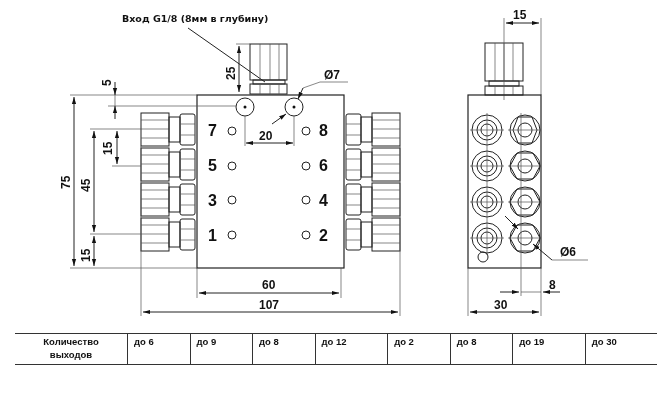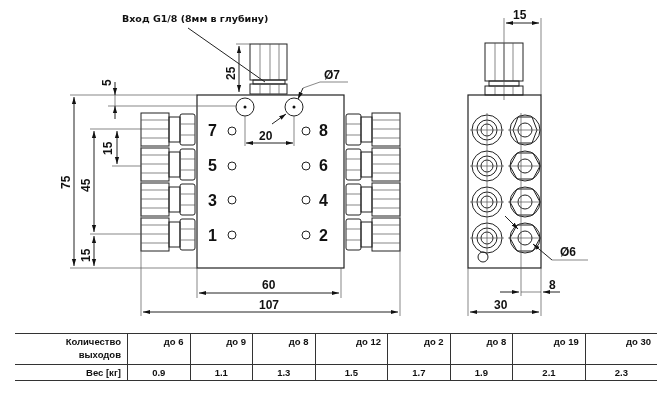--- a/index.html
+++ b/index.html
@@ -10,23 +10,23 @@
   .thk { stroke: #222; stroke-width: 1.2; fill: none; }
   .thin { stroke: #555; stroke-width: 0.7; fill: none; }
   .dim { font-family: "Liberation Sans", sans-serif; font-weight: bold; font-size: 12px; fill: #111; }
   .num { font-family: "Liberation Sans", sans-serif; font-weight: bold; font-size: 16px; fill: #111; }
   .note { font-family: "DejaVu Sans", sans-serif; font-weight: bold; font-size: 9.5px; fill: #111; }
   #spec-table { position: absolute; left: 15px; top: 333px; width: 642px; border-collapse: collapse;
                 font-family: "Liberation Sans", sans-serif; font-weight: bold; font-size: 9.5px; color: #111; }
   #spec-table td { padding: 1px 6px; line-height: 13px; vertical-align: top; }
   #spec-table tr { border-bottom: 1.5px solid #333; }
   #spec-table tr:first-child { border-top: 1.5px solid #333; }
-  #spec-table td + td { border-left: 1.2px solid #333; text-align: right; }
+  #spec-table td + td { border-left: 1.2px solid #333; text-align: left; }
   #spec-table tr.vals td + td { text-align: center; }
-  #spec-table td:first-child { width: 100px; text-align: right; }
+  #spec-table td:first-child { width: 100px; text-align: center; }
 </style>
 </head>
 <body>
 
 <svg id="drawing" width="671" height="330" viewBox="0 0 671 330">
   <defs>
     <marker id="ah" viewBox="0 0 10 10" refX="10" refY="5" markerWidth="7" markerHeight="7" orient="auto-start-reverse">
       <path d="M0,2 L10,5 L0,8 z" fill="#111"></path>
     </marker>
   </defs>
@@ -307,25 +307,14 @@
     <td style="height:28px;">Количество выходов</td>
     <td>до 6</td>
     <td>до 9</td>
     <td>до 8</td>
     <td>до 12</td>
     <td>до 2</td>
     <td>до 8</td>
     <td>до 19</td>
     <td>до 30</td>
   </tr>
-  <tr class="vals">
-    <td>Вес [кг]</td>
-    <td>0.9</td>
-    <td>1.1</td>
-    <td>1.3</td>
-    <td>1.5</td>
-    <td>1.7</td>
-    <td>1.9</td>
-    <td>2.1</td>
-    <td>2.3</td>
-  </tr>
 </tbody>
   </table>
 
 </body></html>

